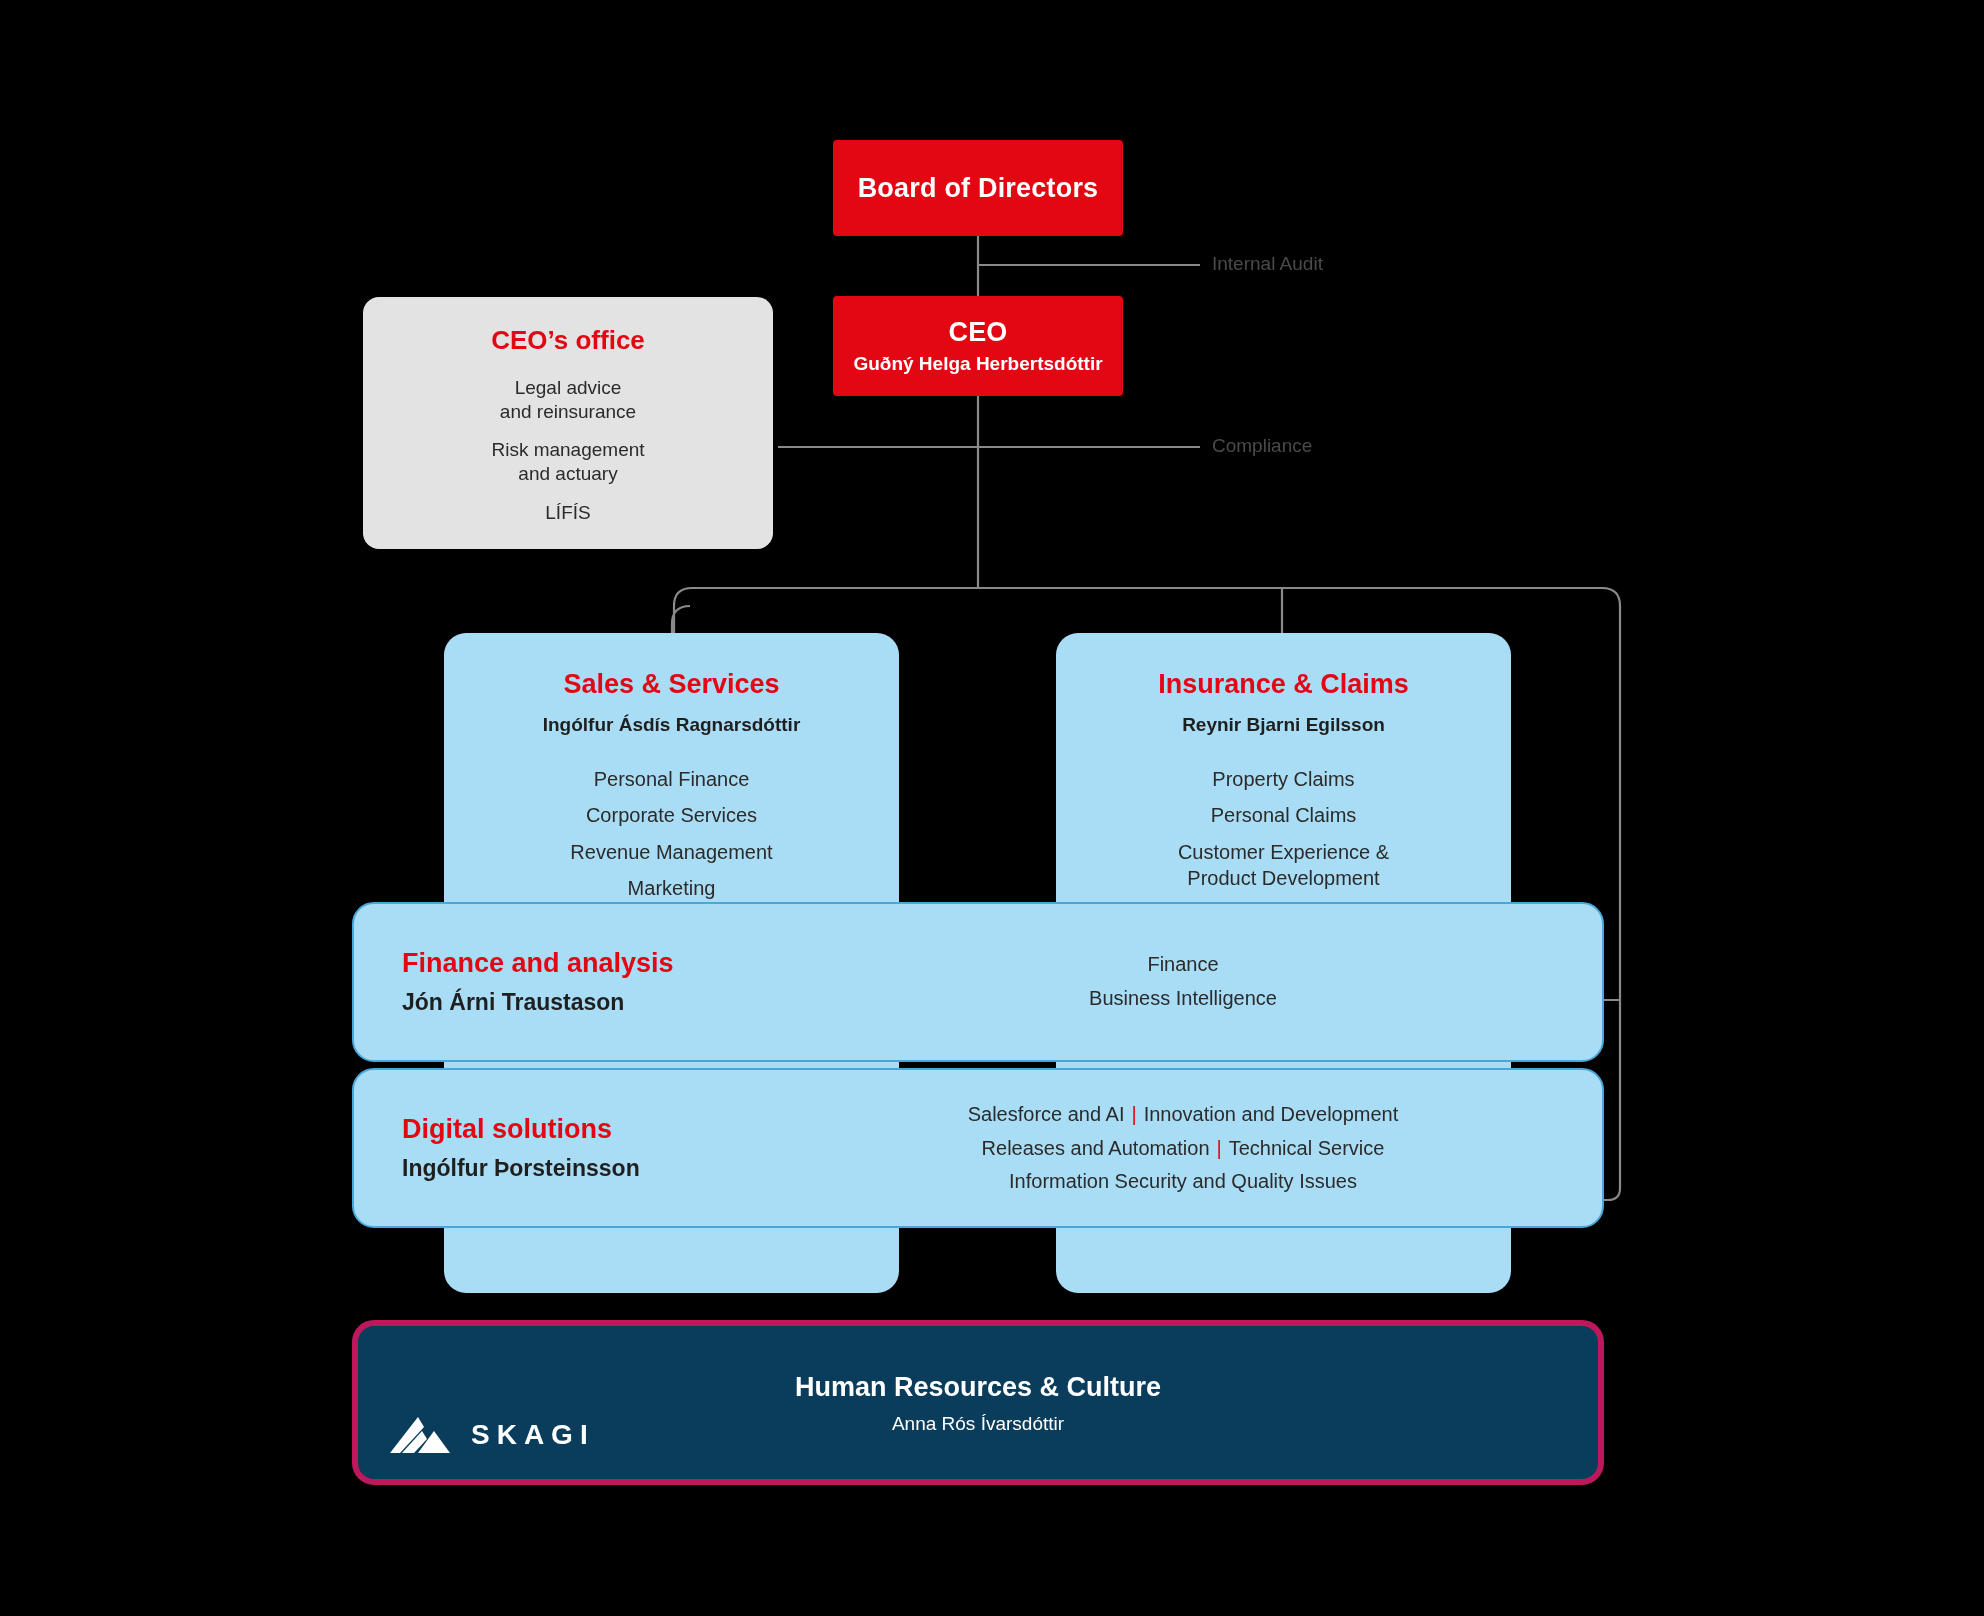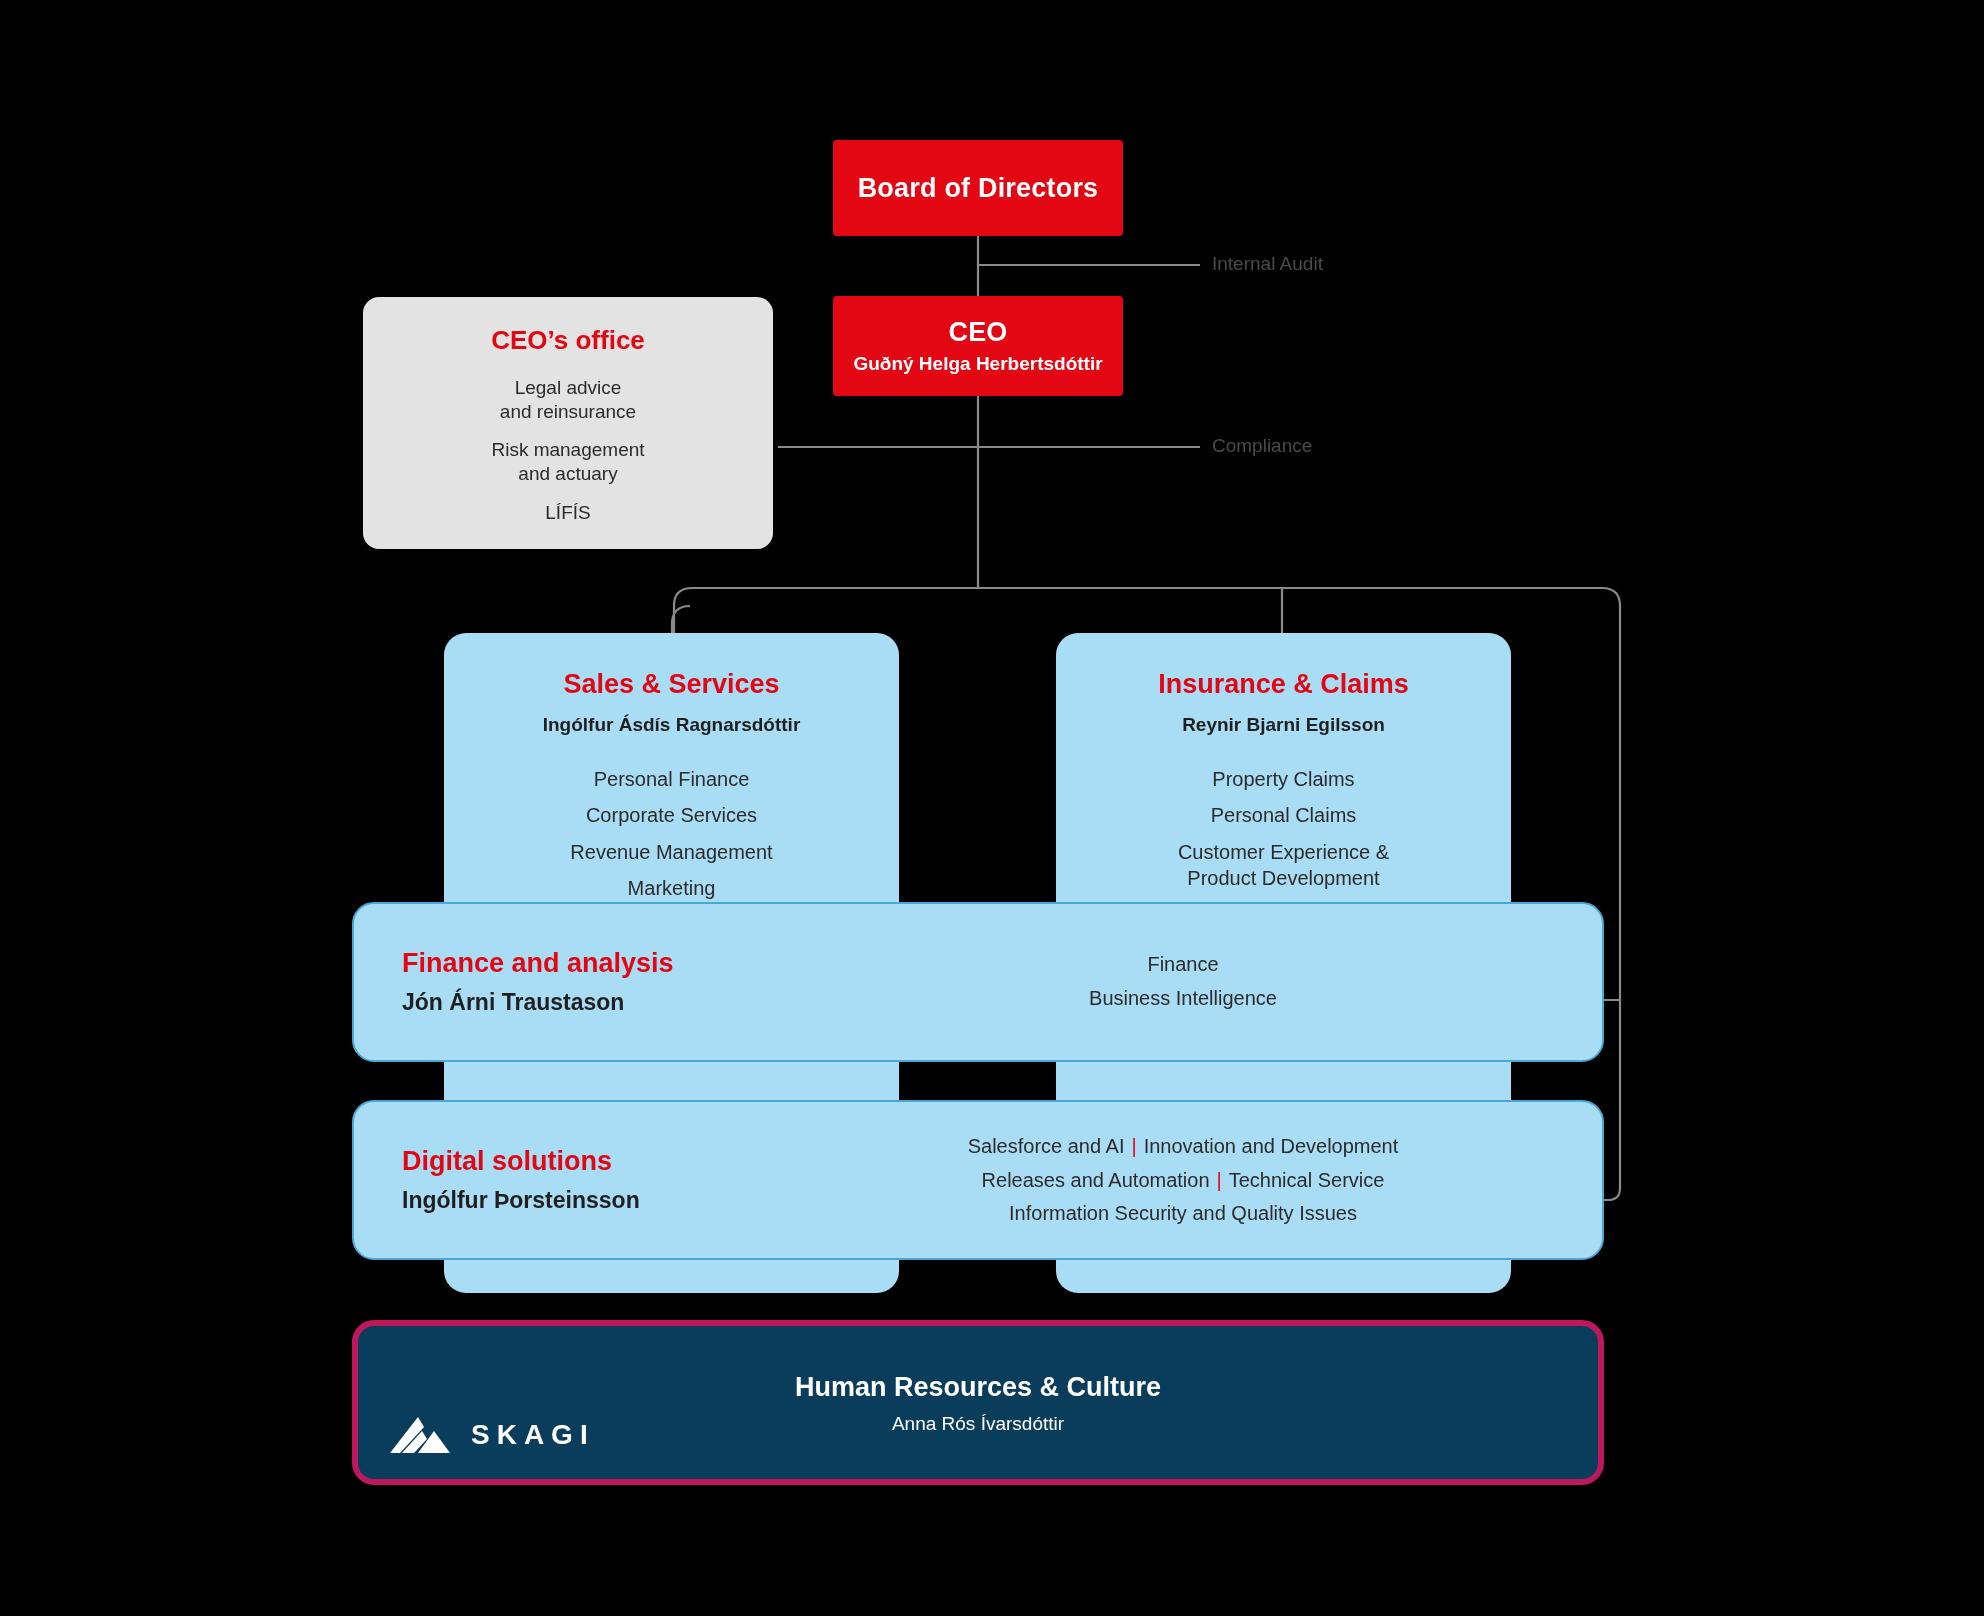--- a/index.html
+++ b/index.html
@@ -145,21 +145,21 @@
     border: 2px solid #4aa8d8;
     border-radius: 22px;
     z-index: 6;
     box-sizing: border-box;
   }
   #band-finance {
     left: 352px; top: 902px;
     width: 1252px; height: 160px;
   }
   #band-digital {
-    left: 352px; top: 1100px;
+    left: 352px; top: 1068px;
     width: 1252px; height: 160px;
   }
   .band-inner {
     position: relative;
     width: 100%;
     height: 100%;
   }
   .band-left {
     position: absolute;
     left: 48px;

